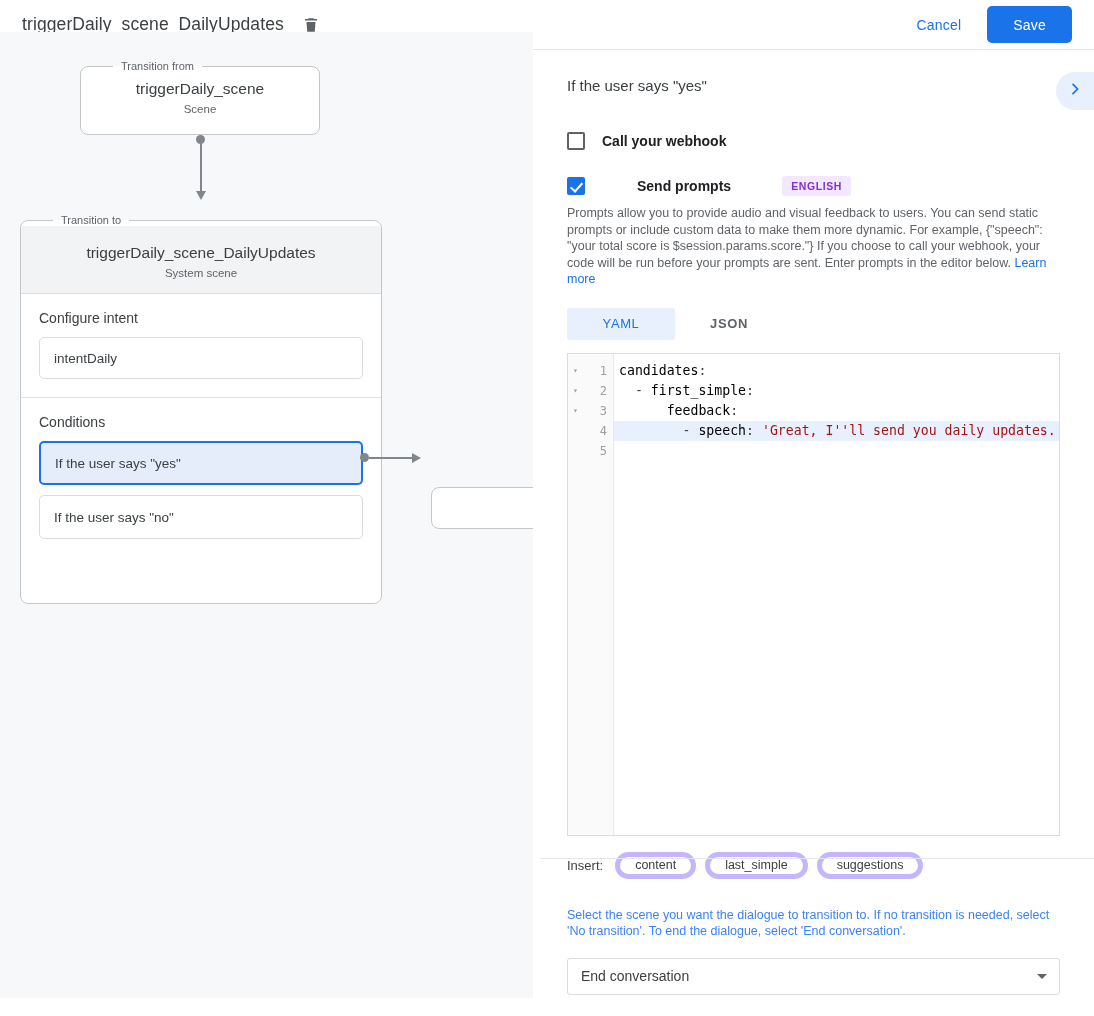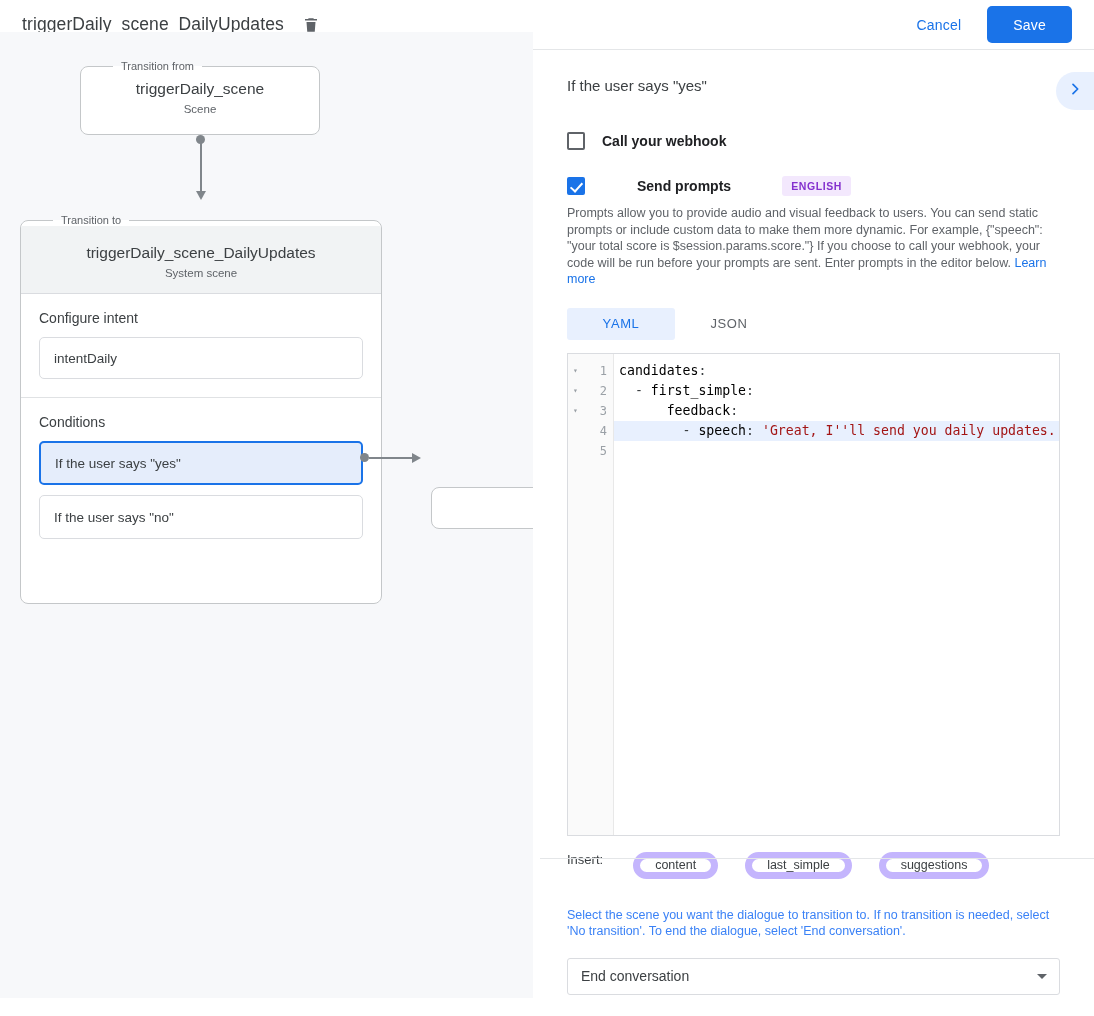--- a/index.html
+++ b/index.html
@@ -265,20 +265,21 @@
   .helptext a { color: #1a73e8; text-decoration: none; cursor: pointer; }
 
   
   .tabs { display: flex; margin-top: 20px; }
   .tab {
     width: 108px; height: 32px;
     display: flex; align-items: center; justify-content: center;
     font-size: 13px; letter-spacing: .6px;
     color: #5f6368; cursor: pointer;
     border-radius: 3px;
+    font-weight: bold;
   }
   .tab.active { background: #e8f0fe; color: #1a73e8; font-weight: 500; }
 
   
   .editor {
     margin-top: 13px;
     border: 1px solid #dadce0;
     height: 483px;
     display: flex;
     background: #fff;
@@ -324,27 +325,26 @@
     padding-left: 5px;
     color: #3c4043;
   }
   .cline.hl { background: #e8f0fe; }
   .k { color: #000000; }
   .p { color: #3c4043; }
   .s { color: #a31515; }
   .dash { color: #3c4043; }
 
   .insert-row {
-    display: flex; 
+    display: flex; align-items: center;
     margin-top: 16px;
-    gap: 18px;
   }
   .insert-label { font-size: 13px; color: #3c4043; margin-right: 12px; }
   .chip {
-    border: 7px solid #c4b5fd;
+    border: 5px solid #c4b5fd;
     border-radius: 14px;
     height: 27px;
     padding: 2px 15px;
     display: flex; align-items: center;
     font-size: 12.5px;
     color: #3c4043;
     margin-right: 9px;
     cursor: pointer;
     background: #fff;
   }

